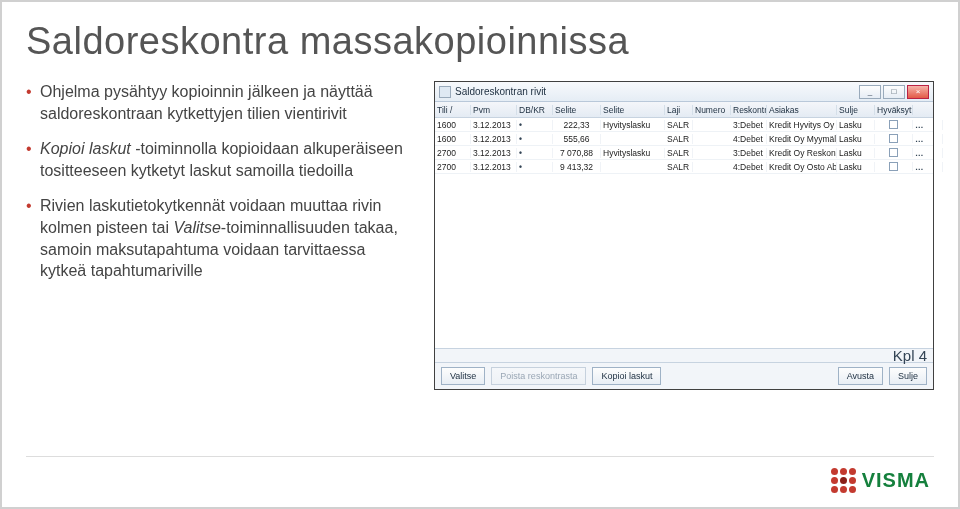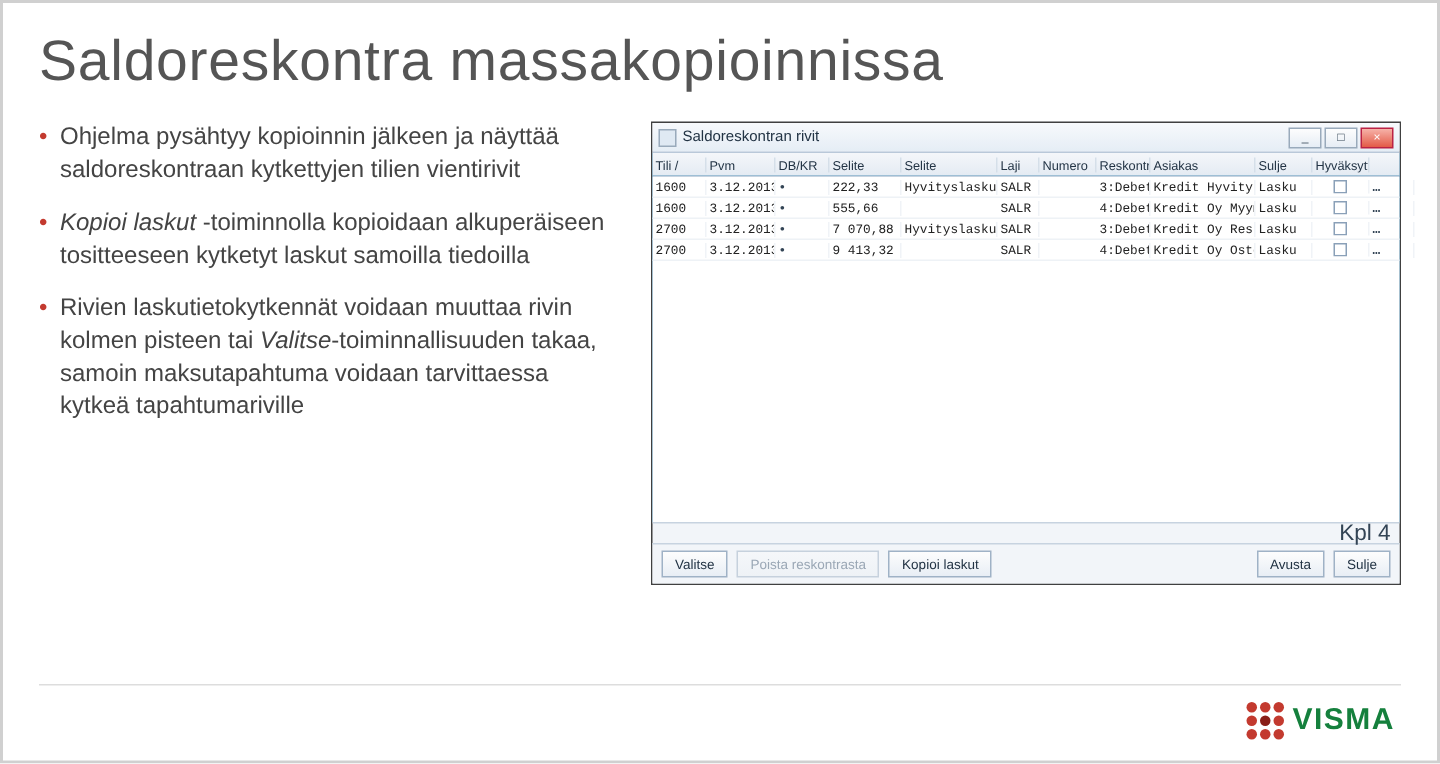--- a/index.html
+++ b/index.html
@@ -19,22 +19,22 @@
   .wicon { width: 12px; height: 12px; background: #dfe9f3; border: 1px solid #9ab; margin-right: 4px; }
   .wtitle { flex: 1; font-size: 10px; color: #234; }
   .wbtns { display: flex; gap: 2px; }
   .wbtn { width: 22px; height: 14px; border: 1px solid #9ab; background: linear-gradient(#fdfdfd,#e6edf5); display:flex; align-items:center; justify-content:center; font-size:8px; color:#345; }
   .wbtn.close { background: linear-gradient(#f6b2a8,#e35a47); border-color:#b24; color:#fff; }
   .grid { background: #0369a1; }
   .ghead, .grow { display: grid; grid-template-columns: 36px 46px 36px 48px 64px 28px 38px 36px 70px 38px 38px 30px; align-items: center; }
   .ghead { background: linear-gradient(#f4f6fa,#e4ebf3); border-bottom: 1px solid #c7d3e0; height: 16px; }
   .gh { font-size: 8.5px; color: #234; padding: 0 2px; border-right: 1px solid #d5dfe9; white-space: nowrap; overflow: hidden; }
   .grow { height: 14px; border-bottom: 1px solid #eef2f6; }
-  .gc { font-size: 8.5px; padding: 0 2px; border-right: 1px solid #f0f3f7; white-space: nowrap; overflow: hidden; font-family: Liberation Mono, monospace; }
-  .gc.num { text-align: left; }
+  .gc { font-size: 8.5px; padding: 0 2px; border-right: 1px solid #f0f3f7; white-space: nowrap; overflow: hidden; }
+  .gc.num { text-align: center; }
   .cb { width: 9px; height: 9px; border: 1px solid #8aa0b8; margin: 0 auto; background: #fff; }
   .dots { width: 10px; text-align:center; color:#345; font-weight:bold; letter-spacing:-1px; }
   .gridbody { height: 230px; background: #fff; }
   .footer { display: flex; align-items: center; justify-content: space-between; padding: 4px 6px; border-top: 1px solid #c7d3e0; background: #f2f5f9; }
   .footer .btns { display: flex; gap: 6px; }
   .fbtn { font-size: 9px; padding: 3px 8px; border: 1px solid #9fb2c6; background: linear-gradient(#fdfdfd,#e8eef5); color:#234; }
   .fbtn.disabled { color:#9aa7b5; border-color:#c6d1dd; background:linear-gradient(#f5f7fa,#eef2f6); }
   .kpl { font-size: 15px; color:#345; }
   .statusstrip { height: 14px; border-top:1px solid #c7d3e0; display:flex; justify-content:flex-end; align-items:center; padding:0 6px; font-size:9px; color:#345; }
   

